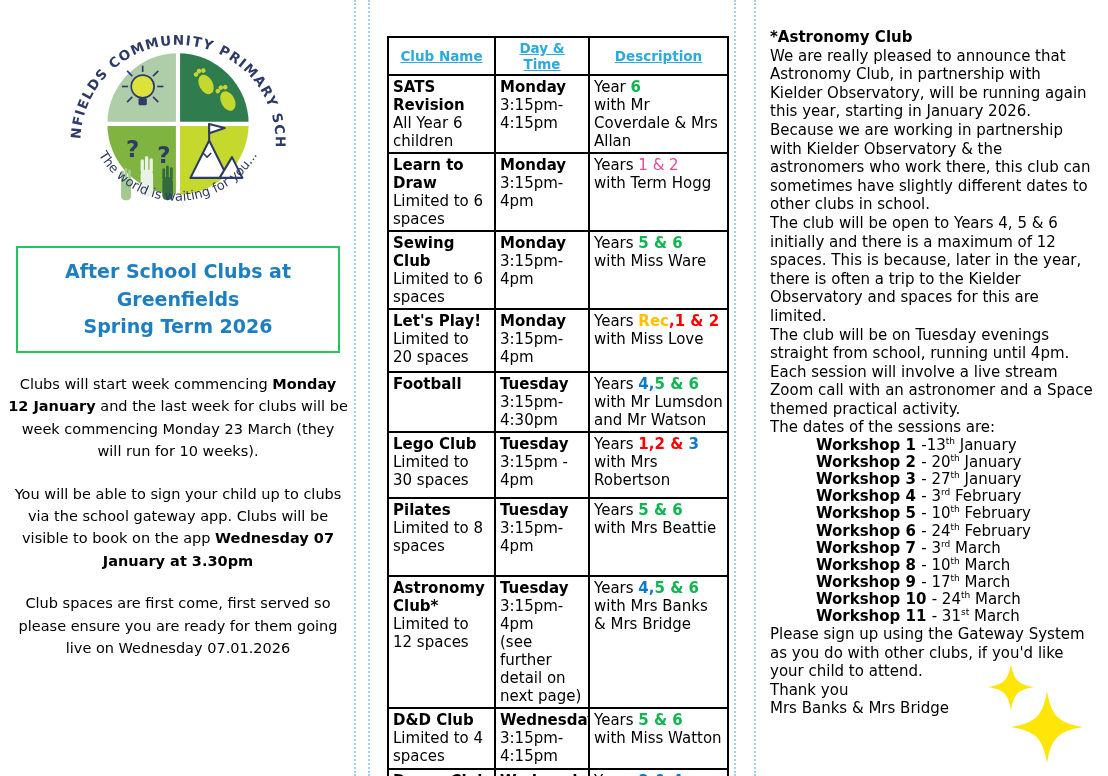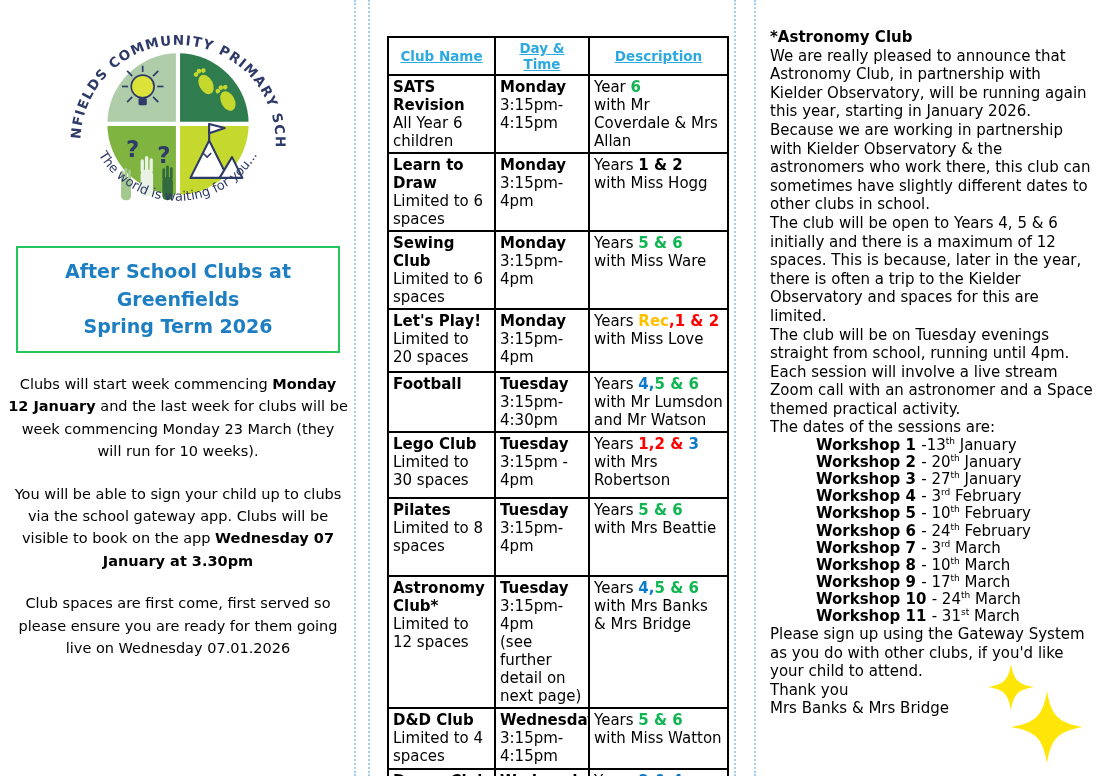--- a/index.html
+++ b/index.html
@@ -188,22 +188,22 @@
       <tr>
         <td>
           <div class="cellbold">Learn to Draw</div>
           <div>Limited to 6 spaces</div>
         </td>
         <td>
           <div class="cellbold">Monday</div>
           <div>3:15pm-4pm</div>
         </td>
         <td>
-          <div><span style="color: rgb(0, 0, 0);">Years </span><span style="color: #000000; font-weight: bold;">1 &amp; 2</span></div>
-          <div>with Miss Hogg</div>
+          <div><span style="color: rgb(0, 0, 0);">Years </span><span style="color: #ec4899; font-weight: normal;">1 &amp; 2</span></div>
+          <div>with Term Hogg</div>
         </td>
       </tr>
       <tr>
         <td>
           <div class="cellbold">Sewing Club</div>
           <div>Limited to 6 spaces</div>
         </td>
         <td>
           <div class="cellbold">Monday</div>
           <div>3:15pm-4pm</div>

